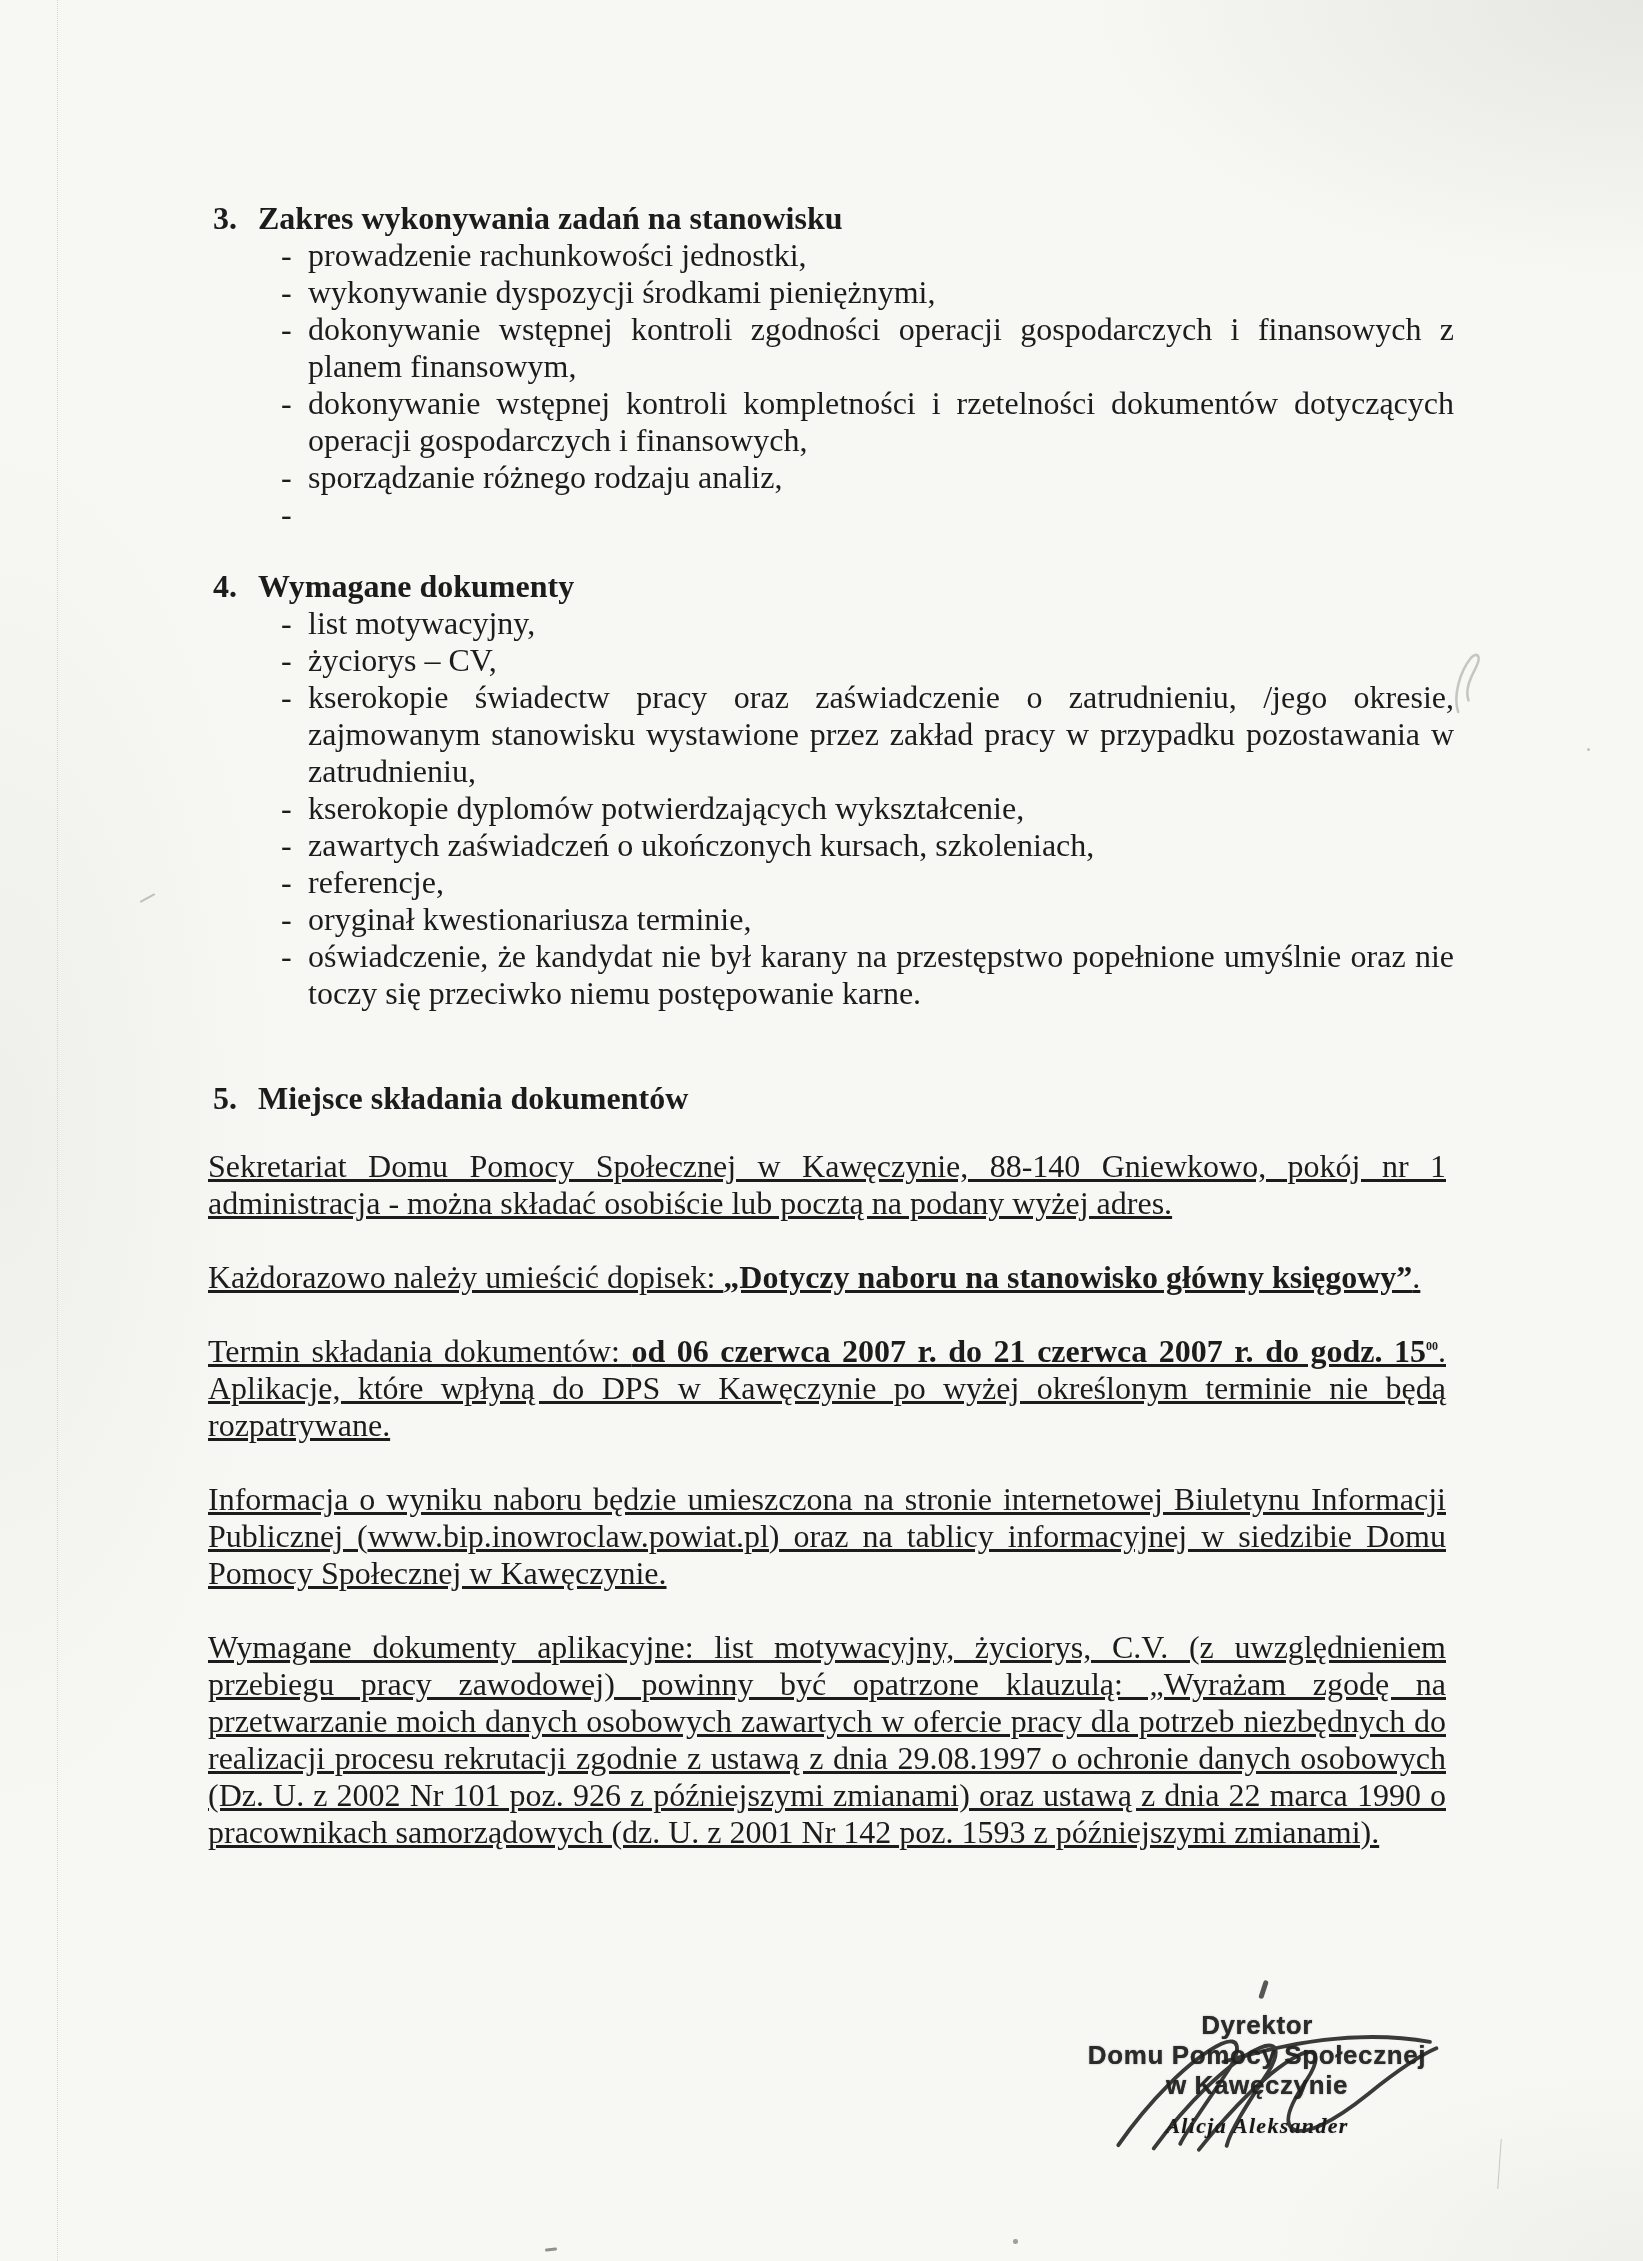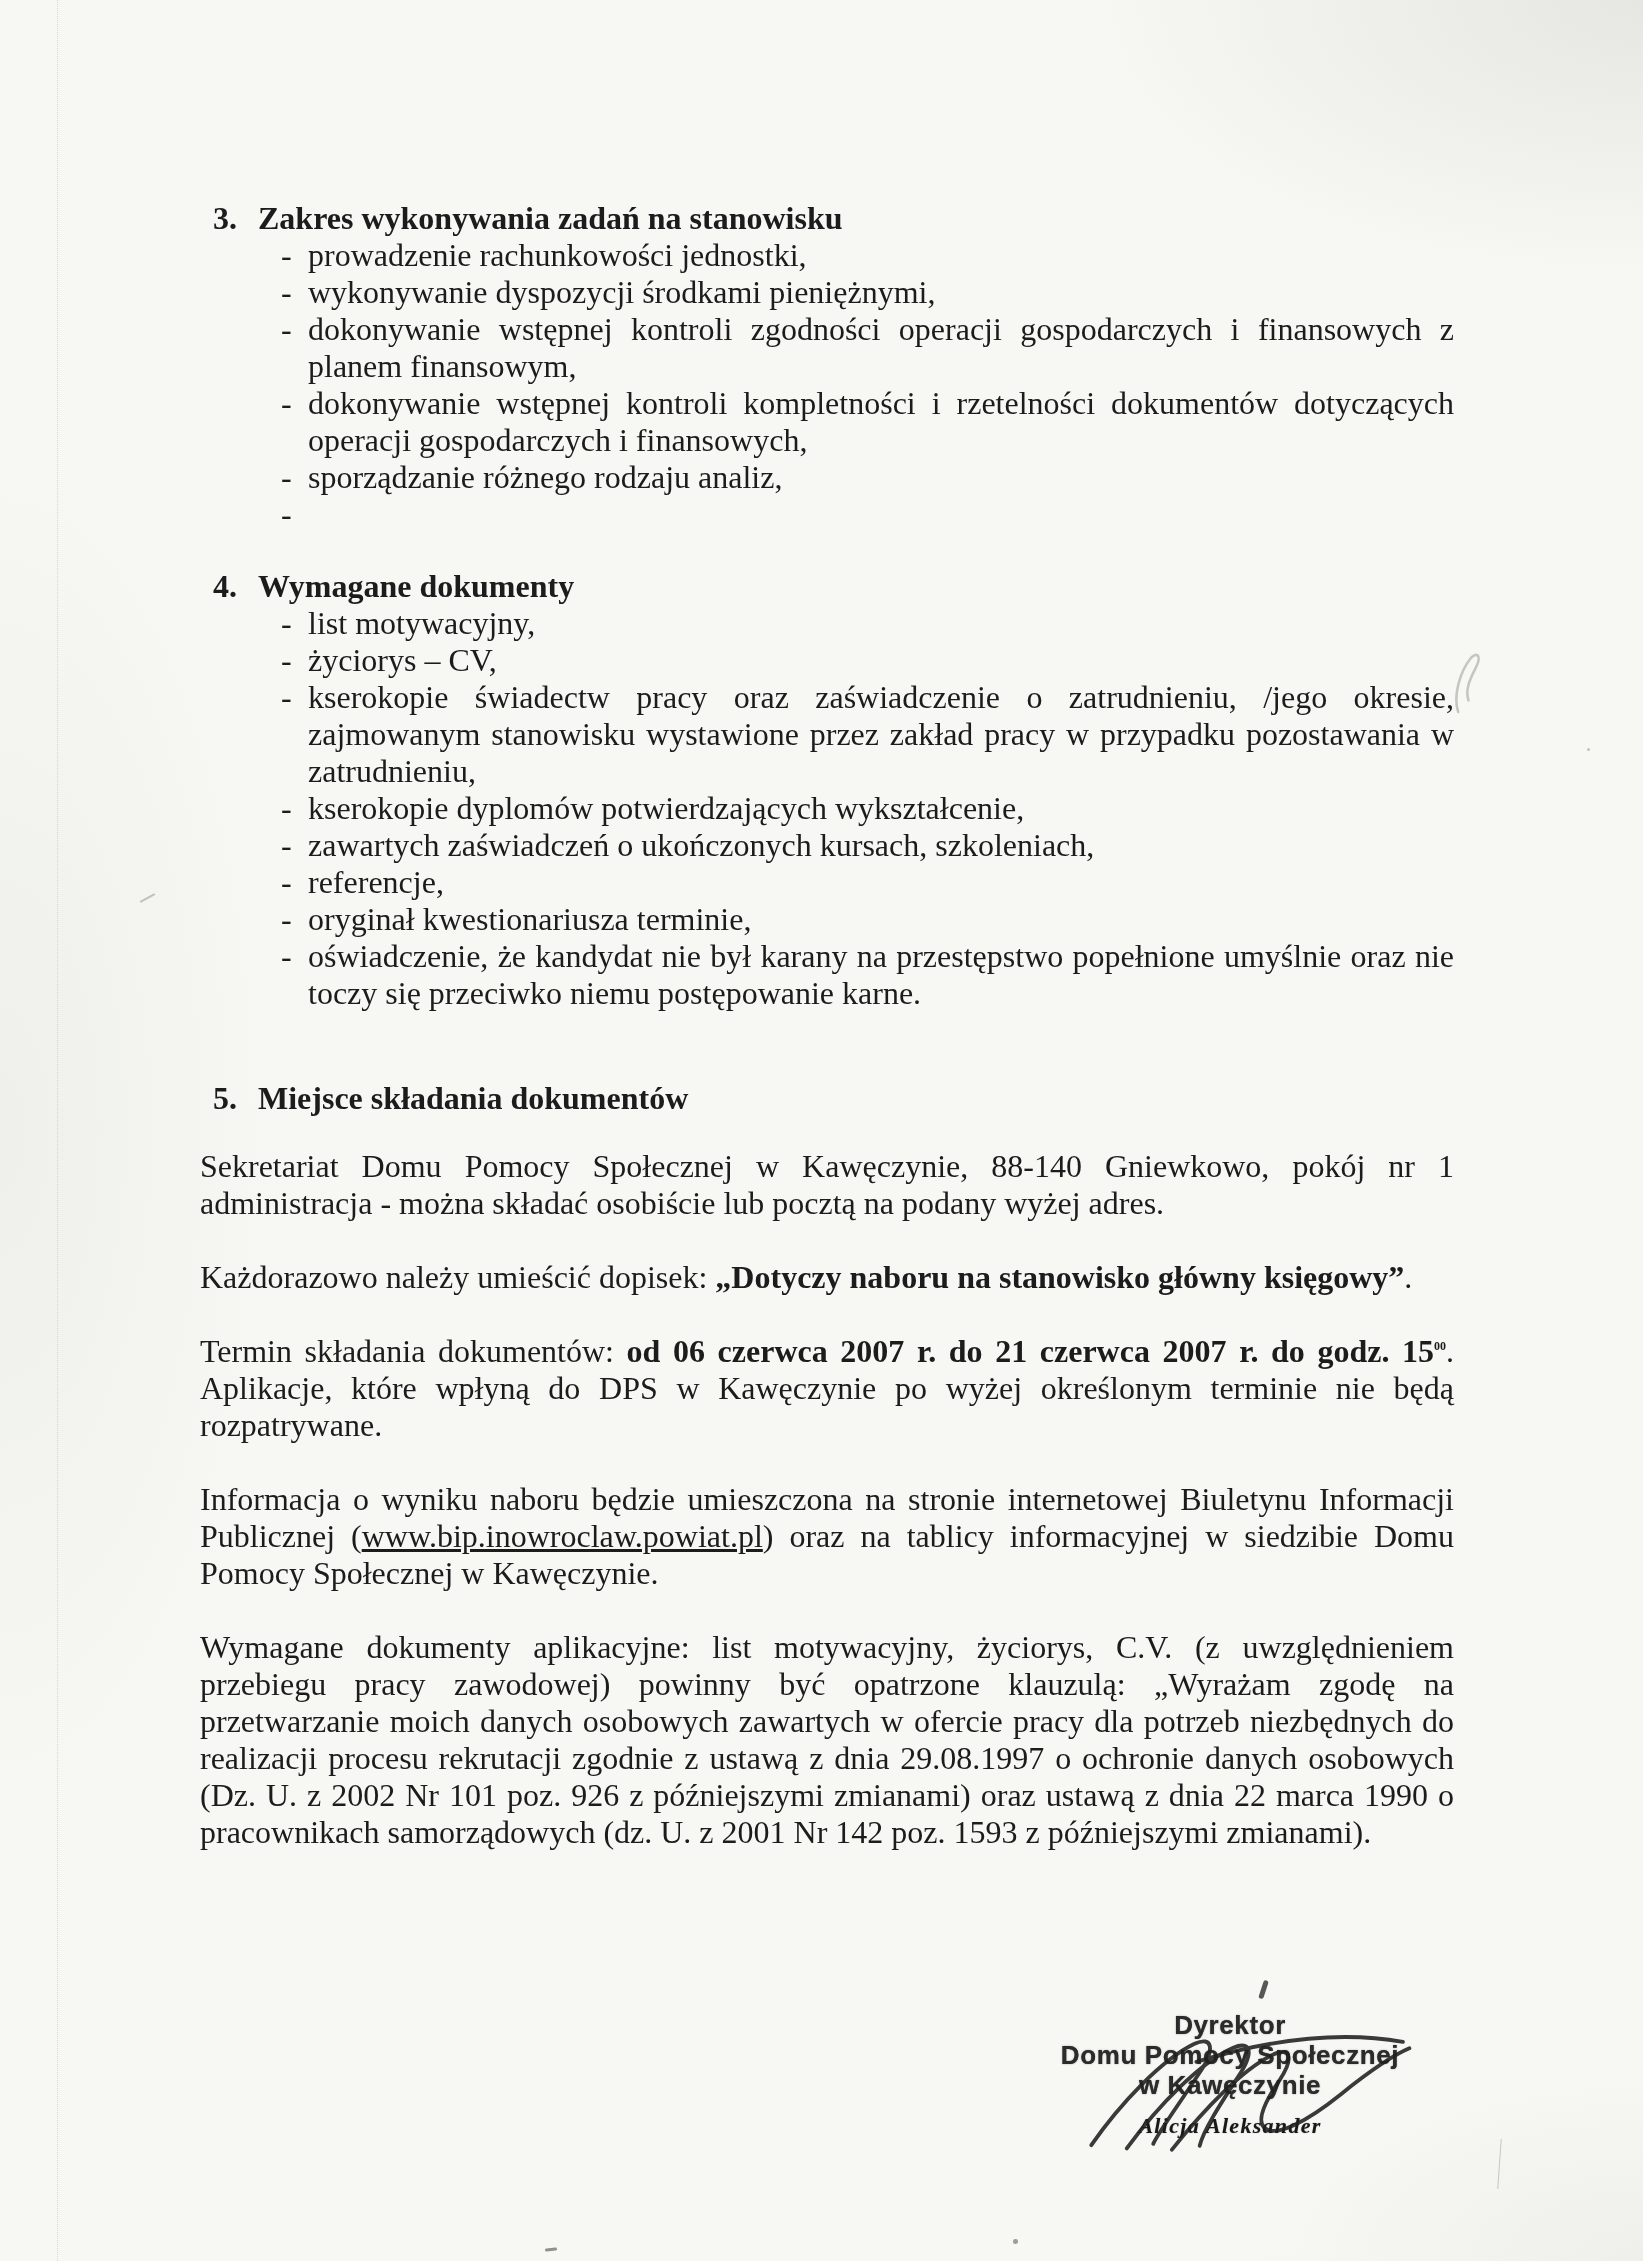--- a/index.html
+++ b/index.html
@@ -16,33 +16,33 @@
     overflow:hidden;
   }
   .content{position:absolute;left:200px;top:0;width:1254px;}
   .sec-heading{display:flex;font-weight:bold;font-size:32px;line-height:37px;text-align:left;}
   .sec-num{flex:0 0 45px;padding-left:13px;box-sizing:content-box;}
   .sec-title{flex:1;}
   .body-text{font-size:32px;line-height:37px;text-align:justify;}
   ul.bullets{list-style:none;margin:0;padding:0;}
   ul.bullets li{position:relative;padding-left:108px;font-size:32px;line-height:37px;text-align:justify;}
   ul.bullets .dash{position:absolute;left:81px;top:0;}
-  p{margin:0;}
+  p{margin:8px;text-decoration:underline;}
   .mt-h3{padding-top:200px;}
   .mt-list3{margin-top:45px;}
   .mt-h4{margin-top:72px;}
   .mt-list4{margin-top:40px;}
   .mt-h5{margin-top:68px;}
   .mt-p1{margin-top:31px;}
   .mt-p{margin-top:37px;}
   .b{font-weight:bold;}
   .u{text-decoration:underline;}
   sup.tt{font-size:12px;line-height:0;vertical-align:super;font-weight:bold;}
   
-  .signature{position:absolute;left:1030px;top:1987px;width:400px;height:213px;}
+  .signature{position:absolute;left:1057px;top:1987px;width:400px;height:213px;}
   .stamp{
     padding-top:23px;text-align:center;
     font-family:"Liberation Sans", sans-serif;font-weight:700;
     font-size:26px;line-height:30px;color:#2b2b2b;
     text-shadow:0 0 1.9px rgba(43,43,43,.42), 0 0 0.6px rgba(43,43,43,.6);
     letter-spacing:0.6px;
   }
   .signer{
     margin-top:13px;text-align:center;
     font-family:"Liberation Serif", serif;font-style:italic;font-weight:700;

